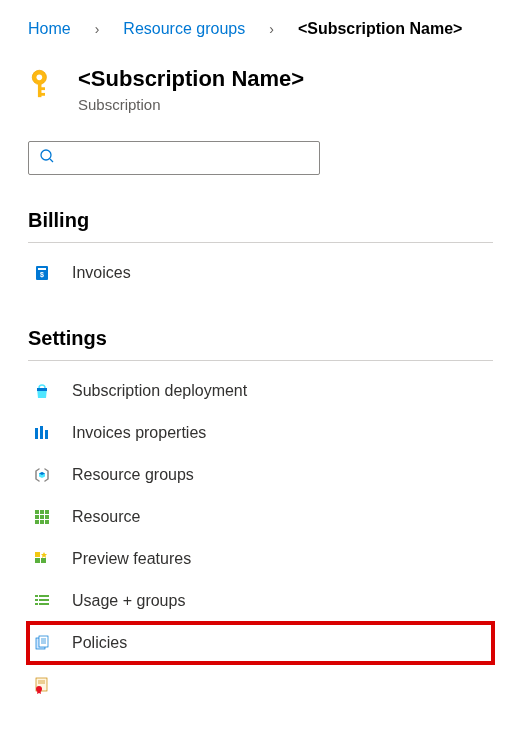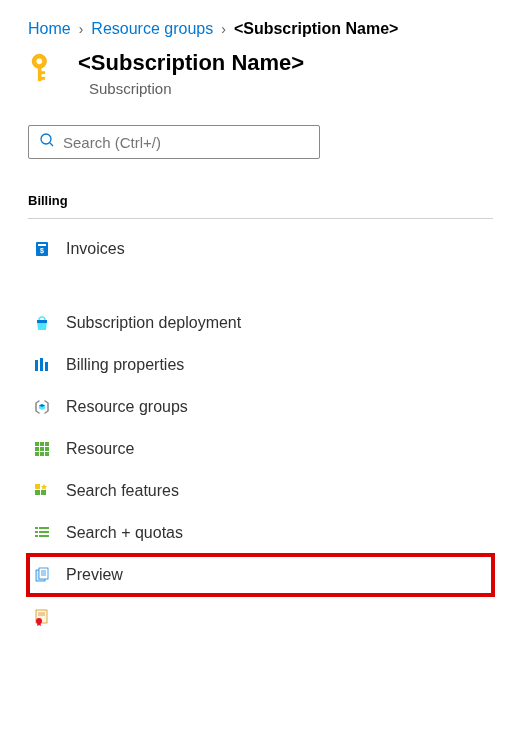--- a/index.html
+++ b/index.html
@@ -6,23 +6,23 @@
     body {
       font-family: "Segoe UI", -apple-system, BlinkMacSystemFont, sans-serif;
       background: #ffffff;
       width: 521px;
       padding: 20px 28px 0 28px;
       color: #323130;
     }
     .breadcrumb {
       display: flex;
       align-items: center;
-      gap: 8px;
+      gap: 24px;
       font-size: 16px;
-      margin-bottom: 12px;
+      margin-bottom: 28px;
       flex-wrap: nowrap;
       white-space: nowrap;
     }
     .breadcrumb a {
       color: #0078d4;
       text-decoration: none;
     }
     .breadcrumb .sep {
       color: #605e5c;
       font-size: 14px;
@@ -39,21 +39,20 @@
     }
     .header-text h1 {
       font-size: 22px;
       font-weight: 600;
       color: #000;
       margin-bottom: 4px;
     }
     .header-text .subtitle {
       font-size: 15px;
       color: #605e5c;
-      margin-left: 11px;
     }
     .key-icon { flex-shrink: 0; }
     .search-box {
       display: flex;
       align-items: center;
       border: 1px solid #8a8886;
       border-radius: 2px;
       padding: 6px 10px;
       margin-bottom: 34px;
       width: 292px;
@@ -61,32 +60,32 @@
     .search-box svg { flex-shrink: 0; margin-right: 8px; }
     .search-box input {
       border: none;
       outline: none;
       font-size: 15px;
       color: #605e5c;
       width: 100%;
       background: transparent;
     }
     .section-title {
-      font-size: 13px;
+      font-size: 20px;
       font-weight: 600;
       color: #000;
       padding-bottom: 10px;
       border-bottom: 1px solid #d2d0ce;
       margin-bottom: 10px;
     }
     .section { margin-bottom: 34px; }
     .nav-item {
       display: flex;
       align-items: center;
-      gap: 14px;
+      gap: 20px;
       padding: 10px 4px;
       font-size: 16px;
       color: #323130;
       cursor: pointer;
       margin: 2px 0;
     }
     .nav-item .icon-slot {
       width: 20px;
       height: 20px;
       flex-shrink: 0;
@@ -126,60 +125,60 @@
   </div>
 </div>
 
 <div class="search-box">
   <span>
     <svg width="16" height="16" viewBox="0 0 16 16">
       <circle cx="7" cy="7" r="5" fill="none" stroke="#0078d4" stroke-width="1.3"></circle>
       <line x1="11" y1="11" x2="14" y2="14" stroke="#0078d4" stroke-width="1.3"></line>
     </svg>
   </span>
-  <input type="text" placeholder="Search (Ctrl+/)" style="">
 </div>
 
 <div class="section">
   <div class="section-title">Billing</div>
 
   <div class="nav-item">
     <span class="icon-slot">
       <svg width="18" height="18" viewBox="0 0 18 18">
         <rect x="3" y="2" width="12" height="14" rx="1" fill="#0078d4"></rect>
         <rect x="5" y="4" width="8" height="2" fill="#fff"></rect>
         <text x="9" y="13" font-size="7" fill="#fff" text-anchor="middle" font-weight="bold">$</text>
       </svg>
     </span>
     <span>Invoices</span>
   </div>
 </div>
 
 <div class="section">
+  <div class="section-title">Settings</div>
 
   <div class="nav-item">
     <span class="icon-slot">
       <svg width="18" height="18" viewBox="0 0 18 18">
         <path d="M4 6 L14 6 L13 16 L5 16 Z" fill="#50e6ff"></path>
         <path d="M6 6 Q6 3 9 3 Q12 3 12 6" fill="none" stroke="#50e6ff" stroke-width="1.5"></path>
         <rect x="4" y="6" width="10" height="3" fill="#0078d4"></rect>
       </svg>
     </span>
     <span>Subscription deployment</span>
   </div>
 
   <div class="nav-item">
     <span class="icon-slot">
       <svg width="18" height="18" viewBox="0 0 18 18">
         <rect x="2" y="4" width="3" height="11" fill="#0078d4"></rect>
         <rect x="7" y="2" width="3" height="13" fill="#0078d4"></rect>
         <rect x="12" y="6" width="3" height="9" fill="#0078d4"></rect>
       </svg>
     </span>
-    <span>Billing properties</span>
+    <span>Invoices properties</span>
   </div>
 
   <div class="nav-item">
     <span class="icon-slot">
       <svg width="18" height="18" viewBox="0 0 18 18">
         <path d="M3 5 L3 13 M3 5 L6 3 M3 13 L6 15" fill="none" stroke="#8a8886" stroke-width="1.5" stroke-linecap="round"></path>
         <path d="M15 5 L15 13 M15 5 L12 3 M15 13 L12 15" fill="none" stroke="#8a8886" stroke-width="1.5" stroke-linecap="round"></path>
         <polygon points="9,6 12,7.5 12,10.5 9,12 6,10.5 6,7.5" fill="#50e6ff"></polygon>
         <polygon points="9,6 12,7.5 9,9 6,7.5" fill="#0078d4"></polygon>
       </svg>
@@ -206,48 +205,48 @@
 
   <div class="nav-item">
     <span class="icon-slot">
       <svg width="18" height="18" viewBox="0 0 18 18">
         <rect x="2" y="8" width="5" height="5" fill="#5bb03e"></rect>
         <rect x="8" y="8" width="5" height="5" fill="#5bb03e"></rect>
         <rect x="2" y="2" width="5" height="5" fill="#f2c811"></rect>
         <path d="M11 2 L12 4 L14 4 L12.5 5.5 L13 8 L11 6.5 L9 8 L9.5 5.5 L8 4 L10 4 Z" fill="#f2c811"></path>
       </svg>
     </span>
-    <span>Search features</span>
+    <span>Preview features</span>
   </div>
 
   <div class="nav-item">
     <span class="icon-slot">
       <svg width="18" height="18" viewBox="0 0 18 18">
         <rect x="2" y="3" width="3" height="2" fill="#5bb03e"></rect>
         <rect x="6" y="3" width="10" height="2" fill="#5bb03e"></rect>
         <rect x="2" y="7" width="3" height="2" fill="#5bb03e"></rect>
         <rect x="6" y="7" width="10" height="2" fill="#5bb03e"></rect>
         <rect x="2" y="11" width="3" height="2" fill="#5bb03e"></rect>
         <rect x="6" y="11" width="10" height="2" fill="#5bb03e"></rect>
       </svg>
     </span>
-    <span>Search + quotas</span>
+    <span>Usage + groups</span>
   </div>
 
   <div class="nav-item highlighted">
     <span class="icon-slot">
       <svg width="18" height="18" viewBox="0 0 18 18">
         <rect x="3" y="4" width="9" height="11" fill="#d0e7ff" stroke="#0078d4" stroke-width="0.7"></rect>
         <rect x="6" y="2" width="9" height="11" fill="#fff" stroke="#0078d4" stroke-width="0.7"></rect>
         <line x1="8" y1="5" x2="13" y2="5" stroke="#0078d4" stroke-width="0.7"></line>
         <line x1="8" y1="7" x2="13" y2="7" stroke="#0078d4" stroke-width="0.7"></line>
         <line x1="8" y1="9" x2="13" y2="9" stroke="#0078d4" stroke-width="0.7"></line>
       </svg>
     </span>
-    <span>Preview</span>
+    <span>Policies</span>
   </div>
 
   <div class="nav-item">
     <span class="icon-slot">
       <svg width="18" height="18" viewBox="0 0 18 18">
         <rect x="3" y="2" width="11" height="13" fill="#fff5e0" stroke="#c88600" stroke-width="0.7"></rect>
         <line x1="5" y1="5" x2="12" y2="5" stroke="#c88600" stroke-width="0.7"></line>
         <line x1="5" y1="7" x2="12" y2="7" stroke="#c88600" stroke-width="0.7"></line>
         <circle cx="6" cy="13" r="3" fill="#e81123"></circle>
         <path d="M4.5 15 L4 18 L6 17 L8 18 L7.5 15" fill="#e81123"></path>

